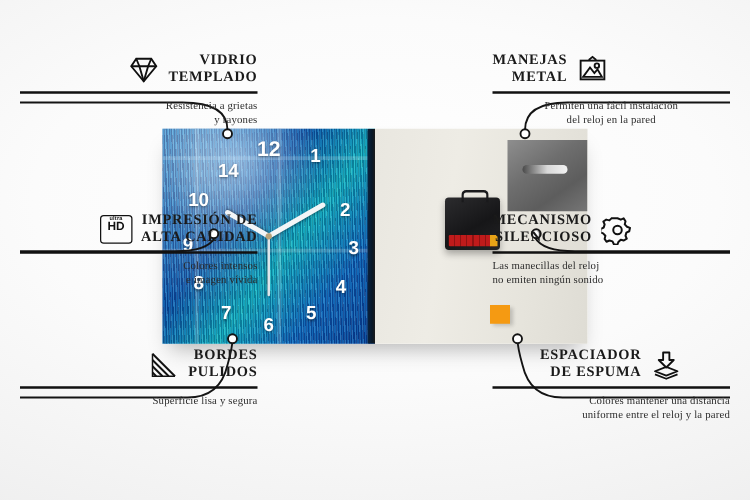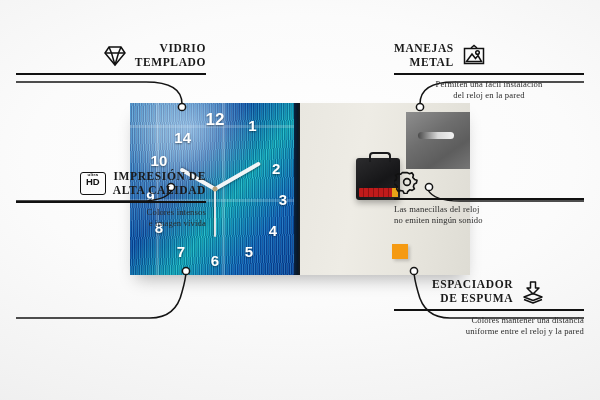--- a/index.html
+++ b/index.html
@@ -203,20 +203,24 @@
               <path d="M19 3 L16.5 9 L13 21"></path>
         </g>
           </svg>
       </span>
       <span class="co-title">
         <span>VIDRIO</span><br>
         <span>TEMPLADO</span>
       </span>
     </div>
     <div class="co-rule"></div>
+    <div class="co-sub">
+      <span>Resistencia a grietas</span><br>
+      <span>y rayones</span>
+    </div>
   </div>
 
   <div class="callout left" style="left:16px;top:170px">
     <div class="co-head">
       <span class="co-icon">
         <span class="hd-badge">
           <span class="u">ultra</span>
           <span class="hd">HD</span>
         </span>
       </span>
@@ -225,20 +229,43 @@
         <span>ALTA CALIDAD</span>
       </span>
     </div>
     <div class="co-rule"></div>
     <div class="co-sub">
       <span>Colores intensos</span><br>
       <span>e imagen vívida</span>
     </div>
   </div>
 
+  <div class="callout left" style="left:16px;top:278px">
+    <div class="co-head">
+      <span class="co-icon">
+        <svg viewBox="0 0 26 24">
+            <g stroke="#111" stroke-width="1.6" fill="none">
+          <path d="M4 3 L22 21"></path>
+              <path d="M4 8 L17 21"></path>
+              <path d="M4 13 L12 21"></path>
+              <path d="M4 18 L7 21"></path>
+          <path d="M4 3 L4 21 L22 21" stroke-width="1.2"></path>
+        </g>
+          </svg>
+      </span>
+      <span class="co-title">
+        <span>BORDES</span><br>
+        <span>PULIDOS</span>
+      </span>
+    </div>
+    <div class="co-rule"></div>
+    <div class="co-sub">
+      <span>Superficie lisa y segura</span>
+    </div>
+  </div>
 
   <div class="callout right" style="left:394px;top:42px">
     <div class="co-head" style="justify-content:flex-end">
       <span class="co-icon">
         <svg viewBox="0 0 26 24">
             <g fill="none" stroke="#111" stroke-width="1.5">
           <path d="M10 4 L13 1.5 L16 4"></path>
           <rect x="3.5" y="4.5" width="19" height="15"></rect>
           <path d="M5.5 17.5 L11 10 L14.5 14.5 L17 11.5 L20.5 17.5 Z"></path>
           <circle cx="16.5" cy="8.5" r="1.8"></circle>
@@ -260,20 +287,24 @@
   <div class="callout right" style="left:394px;top:170px">
     <div class="co-head" style="justify-content:flex-end">
       <span class="co-icon">
         <svg viewBox="0 0 26 24">
             <g fill="none" stroke="#111" stroke-width="1.6">
           <path d="M13 2.6 l2.6 1.1 2.3-1 1.5 2.3 -0.6 2.5 1.8 1.9 2.4 .9 -.6 2.7 -2.3 1.1 -.7 2.5 1 2.3 -2.3 1.5 -2.5-.6 -1.9 1.8 -.9 2.4 -2.7-.6 -1.1-2.3 -2.5-.7 -2.3 1 -1.5-2.3 .6-2.5 -1.8-1.9 -2.4-.9 .6-2.7 2.3-1.1 .7-2.5 -1-2.3 2.3-1.5 2.5 .6 1.9-1.8 z" stroke-linejoin="round"></path>
           <circle cx="13" cy="12" r="3.4"></circle>
         </g>
           </svg>
       </span>
+      <span class="co-title" style="text-align:right">
+        <span>MECANISMO</span><br>
+        <span>SILENCIOSO</span>
+      </span>
     </div>
     <div class="co-rule"></div>
     <div class="co-sub" style="">
       <span>Las manecillas del reloj</span><br>
       <span>no emiten ningún sonido</span>
     </div>
   </div>
 
   <div class="callout right" style="left:394px;top:278px">
     <div class="co-head" style="justify-content:center">

